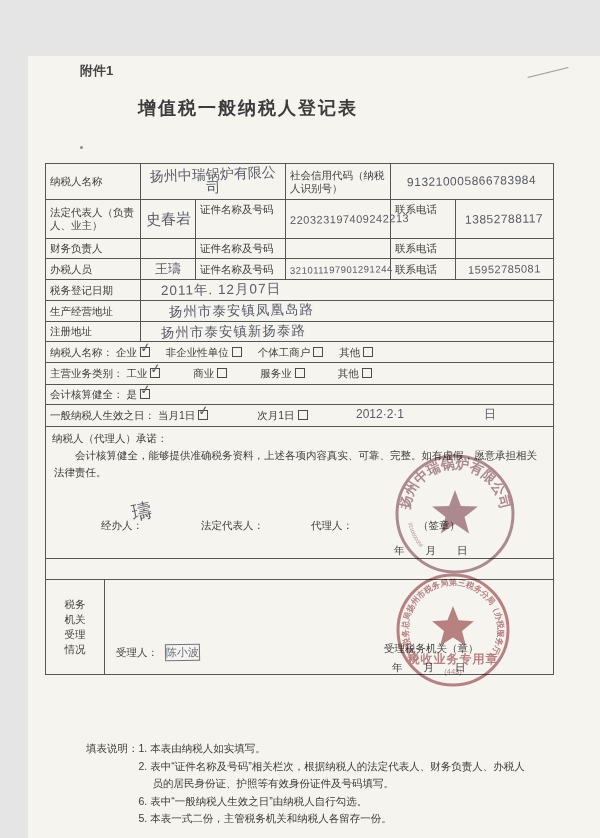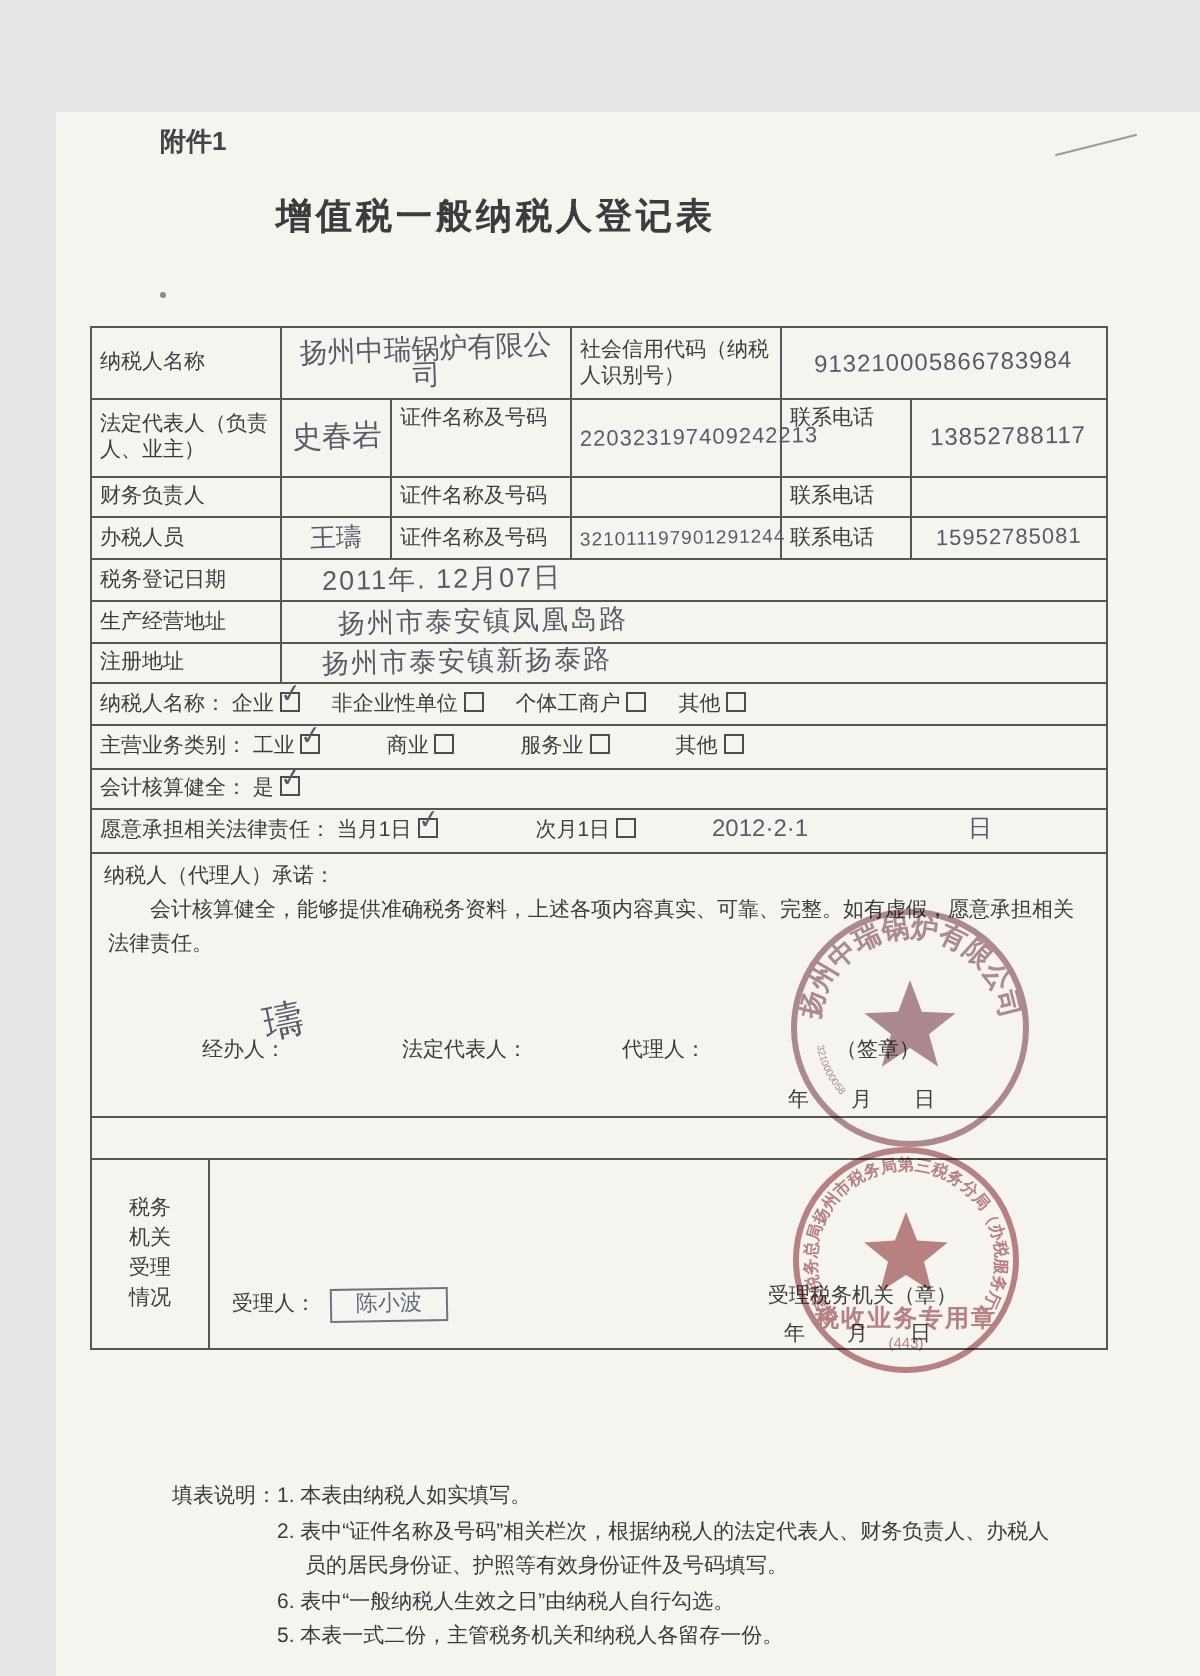--- a/index.html
+++ b/index.html
@@ -45,21 +45,21 @@
   .sig-agent { position:absolute; left:86px; top:78px; font-size:20px; color:#575c66;
                transform:rotate(-12deg); z-index:2; }
   .commit-date { position:absolute; left:348px; top:117px; font-size:10.5px; }
 
   .accept-cell { position:relative; vertical-align:top !important; }
   .vlabel { position:absolute; left:0; top:0; width:59px; height:100%;
             border-right:1px solid #565656; display:flex; flex-direction:column;
             justify-content:center; align-items:center; gap:2px; font-size:10.5px; }
   .acceptor { position:absolute; left:70px; top:64px; font-size:10.5px; }
   .chop { display:inline-block; border:1px solid #6a7484; color:#5f6b7a;
-          font-size:11px; padding:1px 12px; margin-left:4px; transform:rotate(-1deg); }
+          font-size:11px; padding:1px 0; margin-left:4px; transform:rotate(-1deg); }
   .auth-label { position:absolute; left:338px; top:62px; font-size:10.5px; }
   .auth-date { position:absolute; left:346px; top:81px; font-size:10.5px; }
 
   .stamp { position:absolute; mix-blend-mode:multiply; opacity:0.88; }
   .stamp svg { display:block; }
 
   .effective-cell { position:relative; }
   .ed-date { position:absolute; left:310px; top:3px; font-size:12px; }
   .ed-day  { position:absolute; left:438px; top:3px; font-size:12px; }
 
@@ -162,21 +162,21 @@
 
     <tr style="height:20px">
       <td colspan="6">
         <span>会计核算健全：</span>
         <span class="opt"><span>是</span><span class="cb"><i class="tick">✓</i></span></span>
       </td>
     </tr>
 
     <tr style="height:22px">
       <td colspan="6" class="effective-cell">
-        <span>愿意承担相关法律责任：</span>
+        <span>一般纳税人生效之日：</span>
         <span style="margin-right:46px"><span>当月1日</span><span class="cb"><i class="tick">✓</i></span></span>
         <span><span>次月1日</span><span class="cb"></span></span>
         <span class="hw ed-date">2012·2·1</span>
         <span class="hw ed-day">日</span>
       </td>
     </tr>
 
     <tr style="height:132px">
       <td colspan="6" class="commit-cell">
         <div class="commit-title">纳税人（代理人）承诺：</div>

